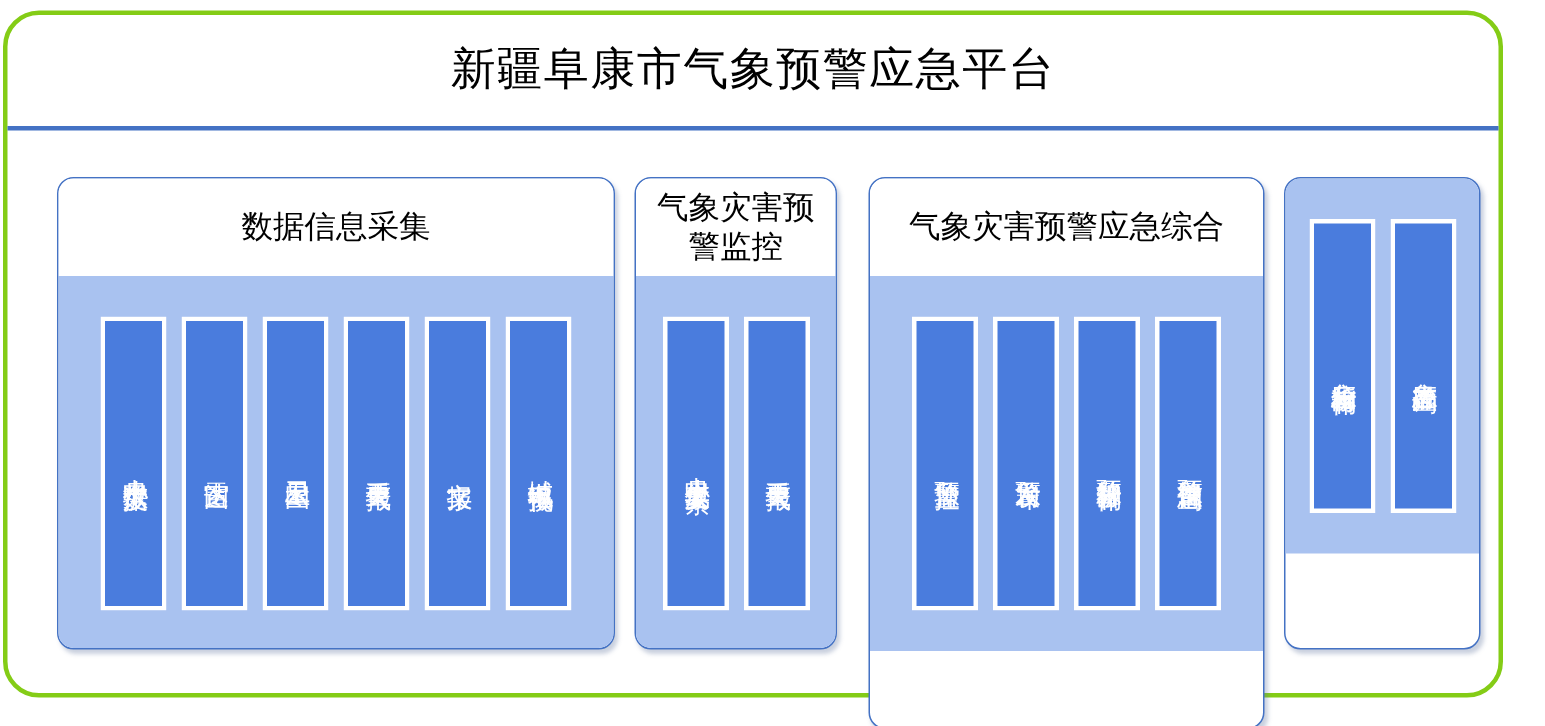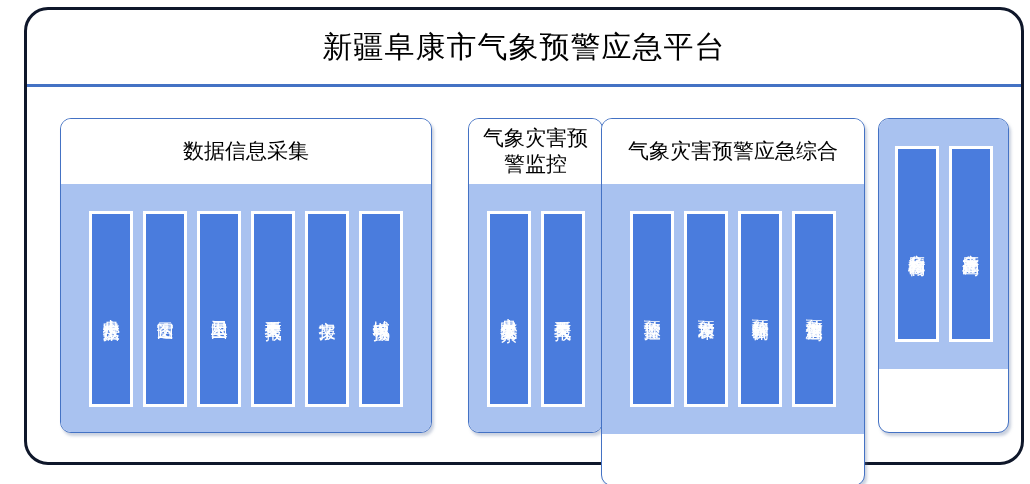--- a/index.html
+++ b/index.html
@@ -16,26 +16,26 @@
 
   #root {
     position: relative;
     width: 1030px;
     height: 484px;
   }
 
   
   .platform-frame {
     position: absolute;
-    left: 24px;
+    left: 2px;
     top: 7px;
     width: 1000px;
     height: 458px;
     box-sizing: border-box;
-    border: 3px solid #0f172a;
+    border: 3px solid #84cc16;
     border-radius: 24px;
     background: #ffffff;
   }
 
   .platform-title-band {
     position: absolute;
     left: 0;
     top: 0;
     right: 0;
     height: 77px;
@@ -120,21 +120,21 @@
     color: #FFFFFF;
     letter-spacing: 1px;
     white-space: nowrap;
   }
 
   
   #group-0 { left: 33px;  width: 372px; height: 315px; }
   #group-0 .group-header { height: 65px; justify-content: center; }
   #group-0 .tab { width: 44px; }
 
-  #group-1 { left: 418px; width: 135px; height: 315px; margin-left: 23px; }
+  #group-1 { left: 418px; width: 135px; height: 315px; }
   #group-1 .group-header { height: 65px; }
   #group-1 .tab { width: 44px; }
 
   #group-2 { left: 574px; width: 264px; height: 368px; }
   #group-2 .group-header { height: 65px; }
   #group-2 .tab { width: 44px; }
 
   #group-3 { left: 851px; width: 131px; height: 315px; }
   #group-3 .group-header { height: 65px; }
   #group-3 .tab { width: 44px; }

